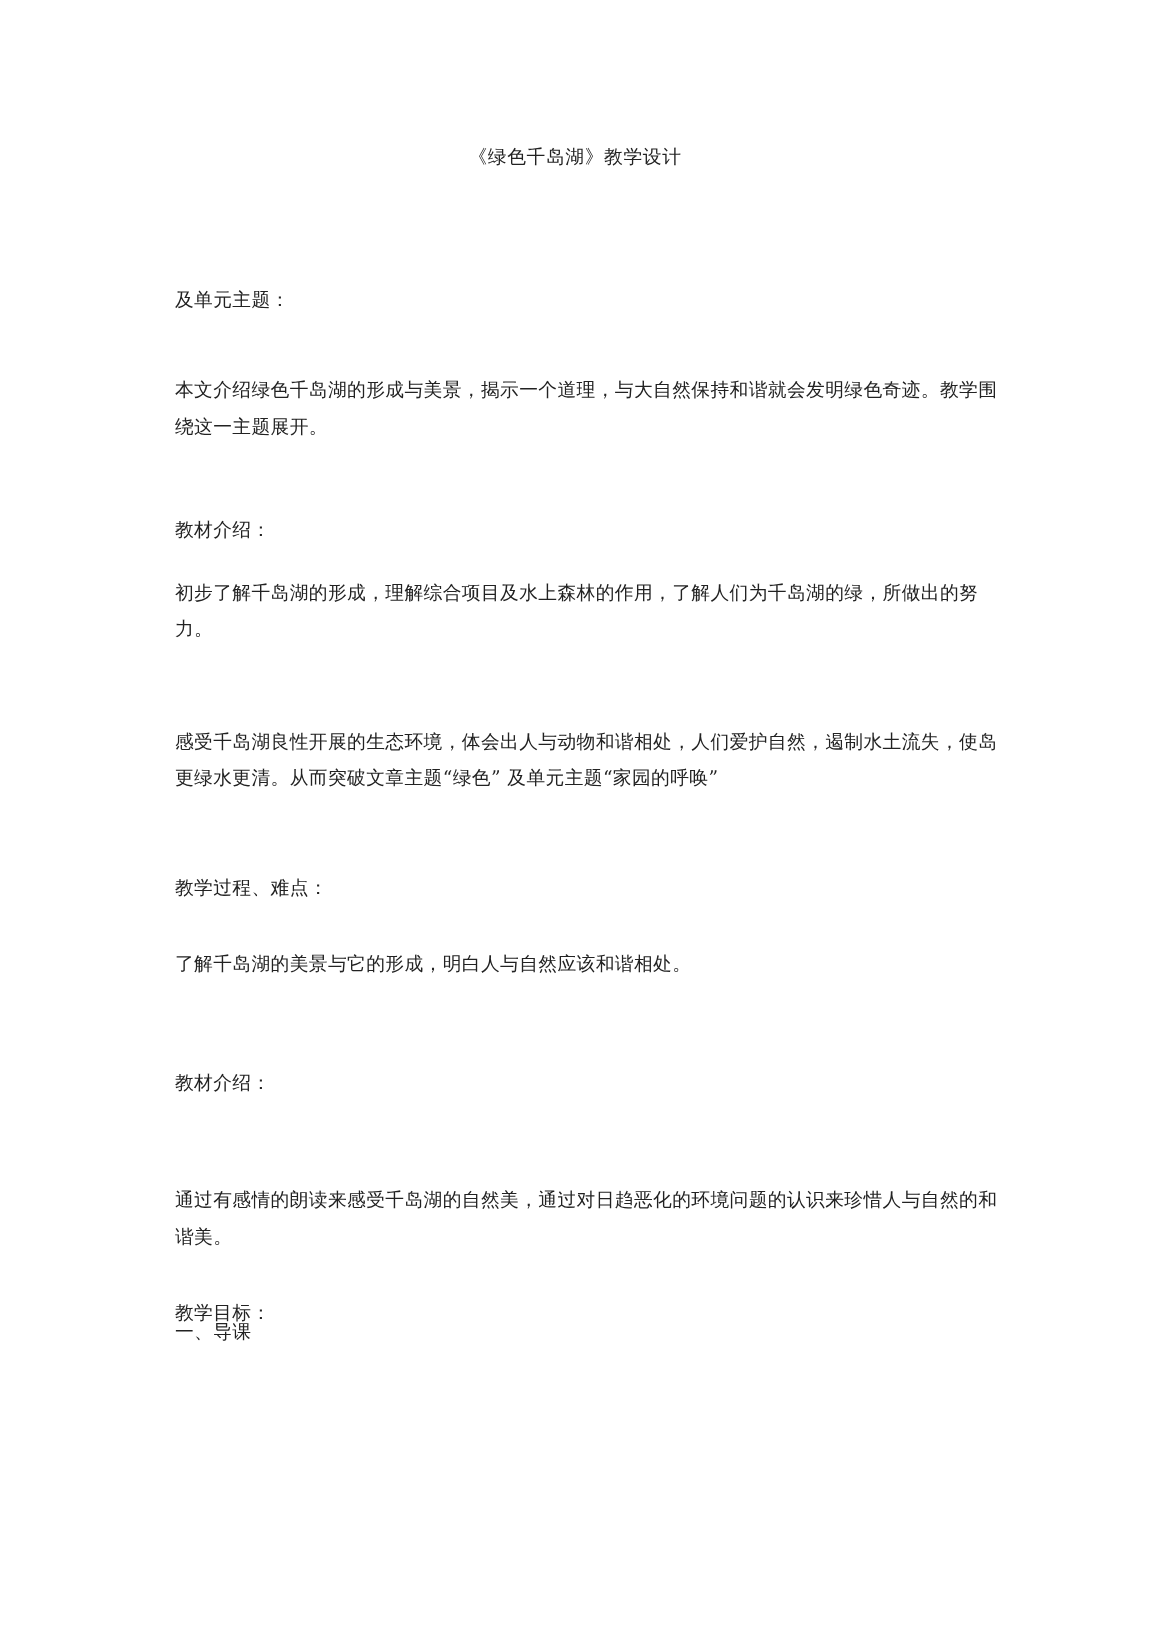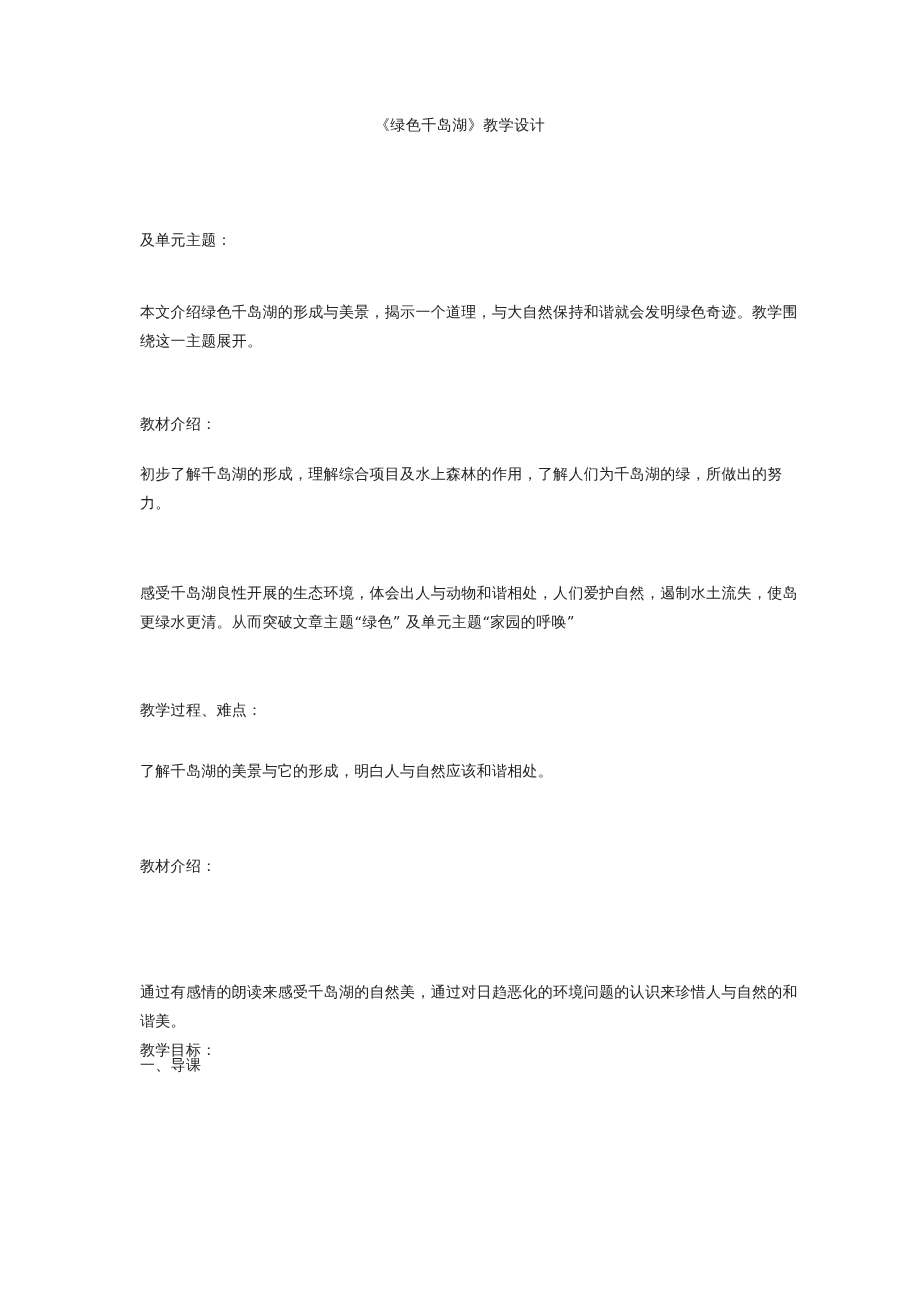--- a/index.html
+++ b/index.html
@@ -16,15 +16,15 @@
 <div class="title">《绿色千岛湖》教学设计</div>
 
 <p class="p" style="top:226px">及单元主题：</p>
 <p class="p" style="top:298px">本文介绍绿色千岛湖的形成与美景，揭示一个道理，与大自然保持和谐就会发明绿色奇迹。教学围绕这一主题展开。</p>
 <p class="p" style="top:410px">教材介绍：</p>
 <p class="p" style="top:460px">初步了解千岛湖的形成，理解综合项目及水上森林的作用，了解人们为千岛湖的绿，所做出的努力。</p>
 <p class="p" style="top:579px">感受千岛湖良性开展的生态环境，体会出人与动物和谐相处，人们爱护自然，遏制水土流失，使岛更绿水更清。从而突破文章主题“绿色” 及单元主题“家园的呼唤”</p>
 <p class="p" style="top:696px">教学过程、难点：</p>
 <p class="p" style="top:757px">了解千岛湖的美景与它的形成，明白人与自然应该和谐相处。</p>
 <p class="p" style="top:852px">教材介绍：</p>
-<p class="p" style="top:978px">通过有感情的朗读来感受千岛湖的自然美，通过对日趋恶化的环境问题的认识来珍惜人与自然的和谐美。</p>
+<p class="p" style="top:946px">通过有感情的朗读来感受千岛湖的自然美，通过对日趋恶化的环境问题的认识来珍惜人与自然的和谐美。</p>
 <p class="p" style="top:1036px">教学目标：</p>
 <p class="p" style="top:1051px">一、导课</p>
 
 </body></html>

